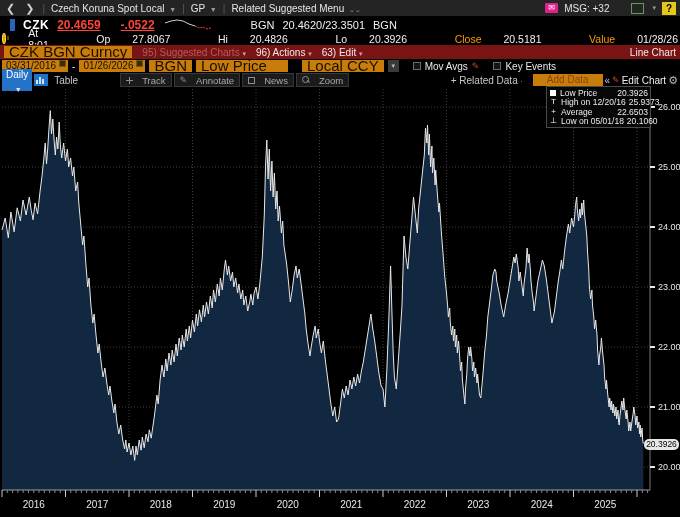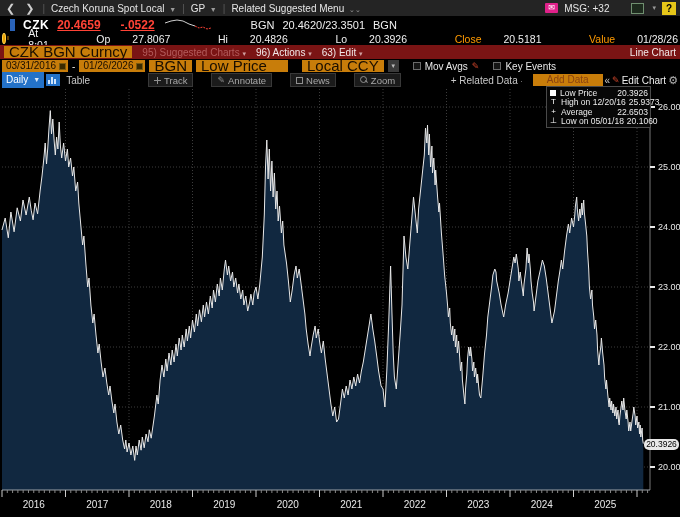--- a/index.html
+++ b/index.html
@@ -38,37 +38,37 @@
     gap:10px;padding:0 4px;box-sizing:border-box;font-size:10px;color:#f2e9e9;}
   .amberfield{background:#c87d0a;color:#1a0e00;padding:0 5px;height:12px;line-height:12px;
     font-size:15px;white-space:nowrap;}
   .redbar .dim{color:#b35c5c;}
   .redbar .spacer{flex:1;}
   .ddot{font-size:7px;color:#d0a0a0;}
   
   .fieldsrow{left:0;top:59px;width:680px;height:14px;display:flex;align-items:center;gap:4px;
     padding:0 2px;box-sizing:border-box;font-size:10px;color:#e8e8e8;background:#000;}
   .datefield{background:#c87d0a;color:#1a0e00;height:12px;line-height:12px;padding:0 2px 0 4px;
-    display:flex;align-items:center;gap:3px;}
+    display:flex;align-items:flex-start;gap:3px;}
   .calico{width:7px;height:7px;background:#3a2a00;border:1px solid #7a5a10;box-sizing:border-box;}
   .ccybtn{width:11px;height:12px;background:#3a3a3a;color:#bbb;font-size:6px;line-height:12px;text-align:center;}
   .chk{width:8px;height:8px;border:1px solid #6a6a6a;background:#141414;box-sizing:border-box;}
   .pencil{color:#d0452a;font-size:9px;}
   
   .periodrow{left:0;top:73px;width:680px;height:14px;display:flex;align-items:center;gap:2px;
     padding:0 2px;box-sizing:border-box;font-size:10px;color:#c9c9c9;background:#000;}
   .per{padding:0 4px;cursor:pointer;}
-  .freqsel{background:#2472c8;color:#fff;padding:0 4px;height:16px;line-height:12px;display:flex;
-    align-items:center;gap:3px;}
+  .freqsel{background:#2472c8;color:#fff;padding:0 4px;height:22px;line-height:12px;display:flex;
+    align-items:center;gap:3px;flex-direction:column;}
   .freqsel .caret{color:#dce9f8;}
   .chicon{width:14px;height:12px;background:#2472c8;display:flex;align-items:flex-end;gap:1px;
     padding:2px 2px;box-sizing:border-box;}
   .chicon i{display:block;width:2px;background:#cfe3fa;}
-  .midbtn{display:flex;align-items:center;gap:3px;background:#1b1b1b;border:1px solid #383838;
-    color:#a8a8a8;height:12px;padding:0 5px;font-size:9.5px;margin-left:16px;}
+  .midbtn{display:flex;align-items:center;gap:9px;background:#1b1b1b;border:1px solid #383838;
+    color:#a8a8a8;height:12px;padding:0 5px;font-size:9.5px;margin-left:0;}
   .crossico{position:relative;width:7px;height:7px;}
   .crossico:before{content:"";position:absolute;left:3px;top:0;width:1px;height:7px;background:#909090;}
   .crossico:after{content:"";position:absolute;left:0;top:3px;width:7px;height:1px;background:#909090;}
   .newsico{width:7px;height:7px;border:1px solid #909090;box-sizing:border-box;}
   .zoomico{position:relative;width:8px;height:8px;}
   .zoomico:before{content:"";position:absolute;left:0;top:0;width:5px;height:5px;border:1px solid #909090;border-radius:50%;}
   .zoomico:after{content:"";position:absolute;left:5px;top:5px;width:3px;height:1px;background:#909090;transform:rotate(45deg);}
   .periodrow .spacer{flex:1;}
   .adddata{background:#c87d0a;color:#8a4210;height:12px;line-height:12px;padding:0 14px;font-size:10px;}
   .gear{color:#b0b0b0;font-size:11px;}

